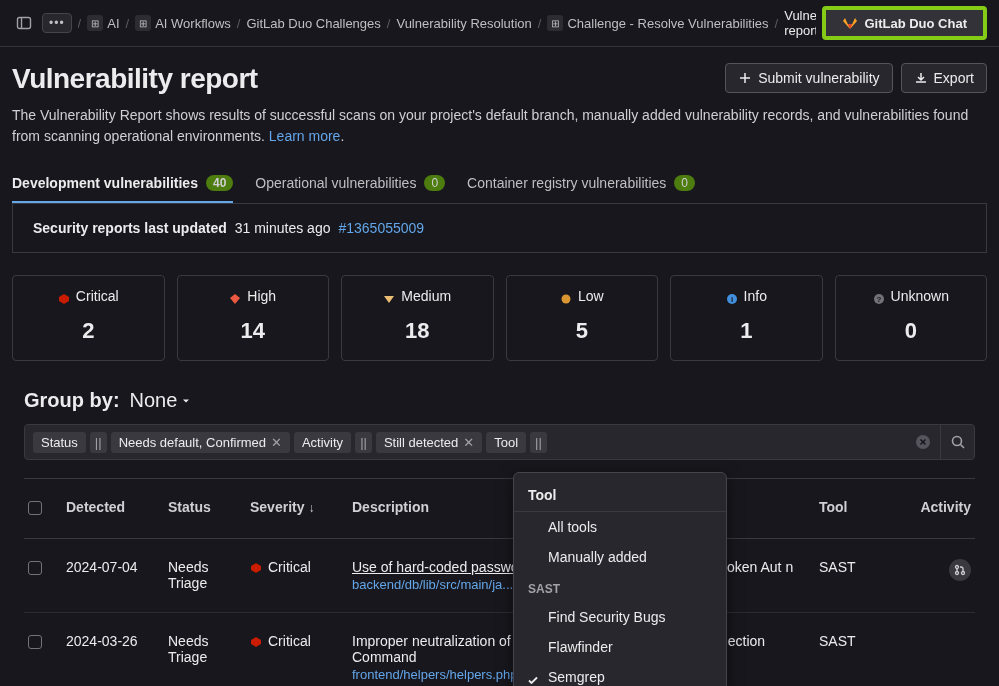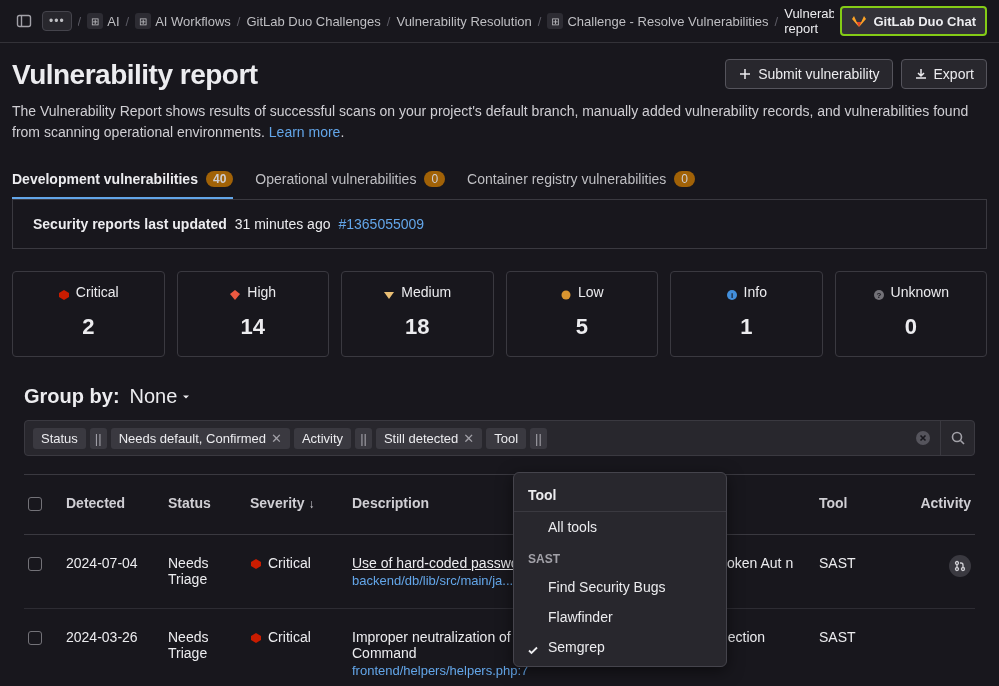--- a/index.html
+++ b/index.html
@@ -54,22 +54,22 @@
   display: inline-flex; align-items: center; justify-content: center;
   background: #2d2c33; border-radius: 3px; font-size: 10px;
 }
 .bc-item { display: inline-flex; align-items: center; gap: 4px; white-space: nowrap; }
 .bc-last { color: #ececef; font-weight: 500; }
 .chat-btn {
   display: inline-flex;
   align-items: center;
   gap: 6px;
   background: #333238;
-  border: 2px solid #84cc16;
-  padding: 5px 9px;
+  border: 4px solid #84cc16;
+  padding: 5px 16px;
   border-radius: 4px;
   font-size: 13px;
   color: #ececef;
   font-weight: 600;
 }
 .page {
   padding: 12px;
 }
 .header-row {
   display: flex;
@@ -107,21 +107,21 @@
   color: #bfbfc3;
   cursor: pointer;
   border-bottom: 2px solid transparent;
 }
 .tab.active {
   color: #ececef;
   font-weight: 600;
   border-bottom-color: #63a6e9;
 }
 .badge {
-  background: #a16207;
+  background: #4d7c0f;
   color: #d0cfd4;
   border-radius: 10px;
   padding: 1px 7px;
   font-size: 12px;
   min-width: 20px;
   text-align: center;
 }
 .update-box {
   border: 1px solid #3a3940;
   border-top: none;
@@ -528,20 +528,23 @@
       <span></span>
     </div>
   </div>
 </div>
 
 <div class="dropdown">
   <div class="dd-header">Tool</div>
   <div class="dd-item">
       <span>All tools</span>
     </div>
+  <div class="dd-item">
+      <span>Manually added</span>
+    </div>
   <div class="dd-section-label">SAST</div>
   <div class="dd-item">
       <span>Find Security Bugs</span>
     </div>
   <div class="dd-item">
       <span>Flawfinder</span>
     </div>
   <div class="dd-item">
     <span class="check"><svg width="14" height="14" viewBox="0 0 14 14" fill="none" stroke="#ececef" stroke-width="1.8">
           <path d="M3 7.5l2.5 2.5L11 4.5"></path>

